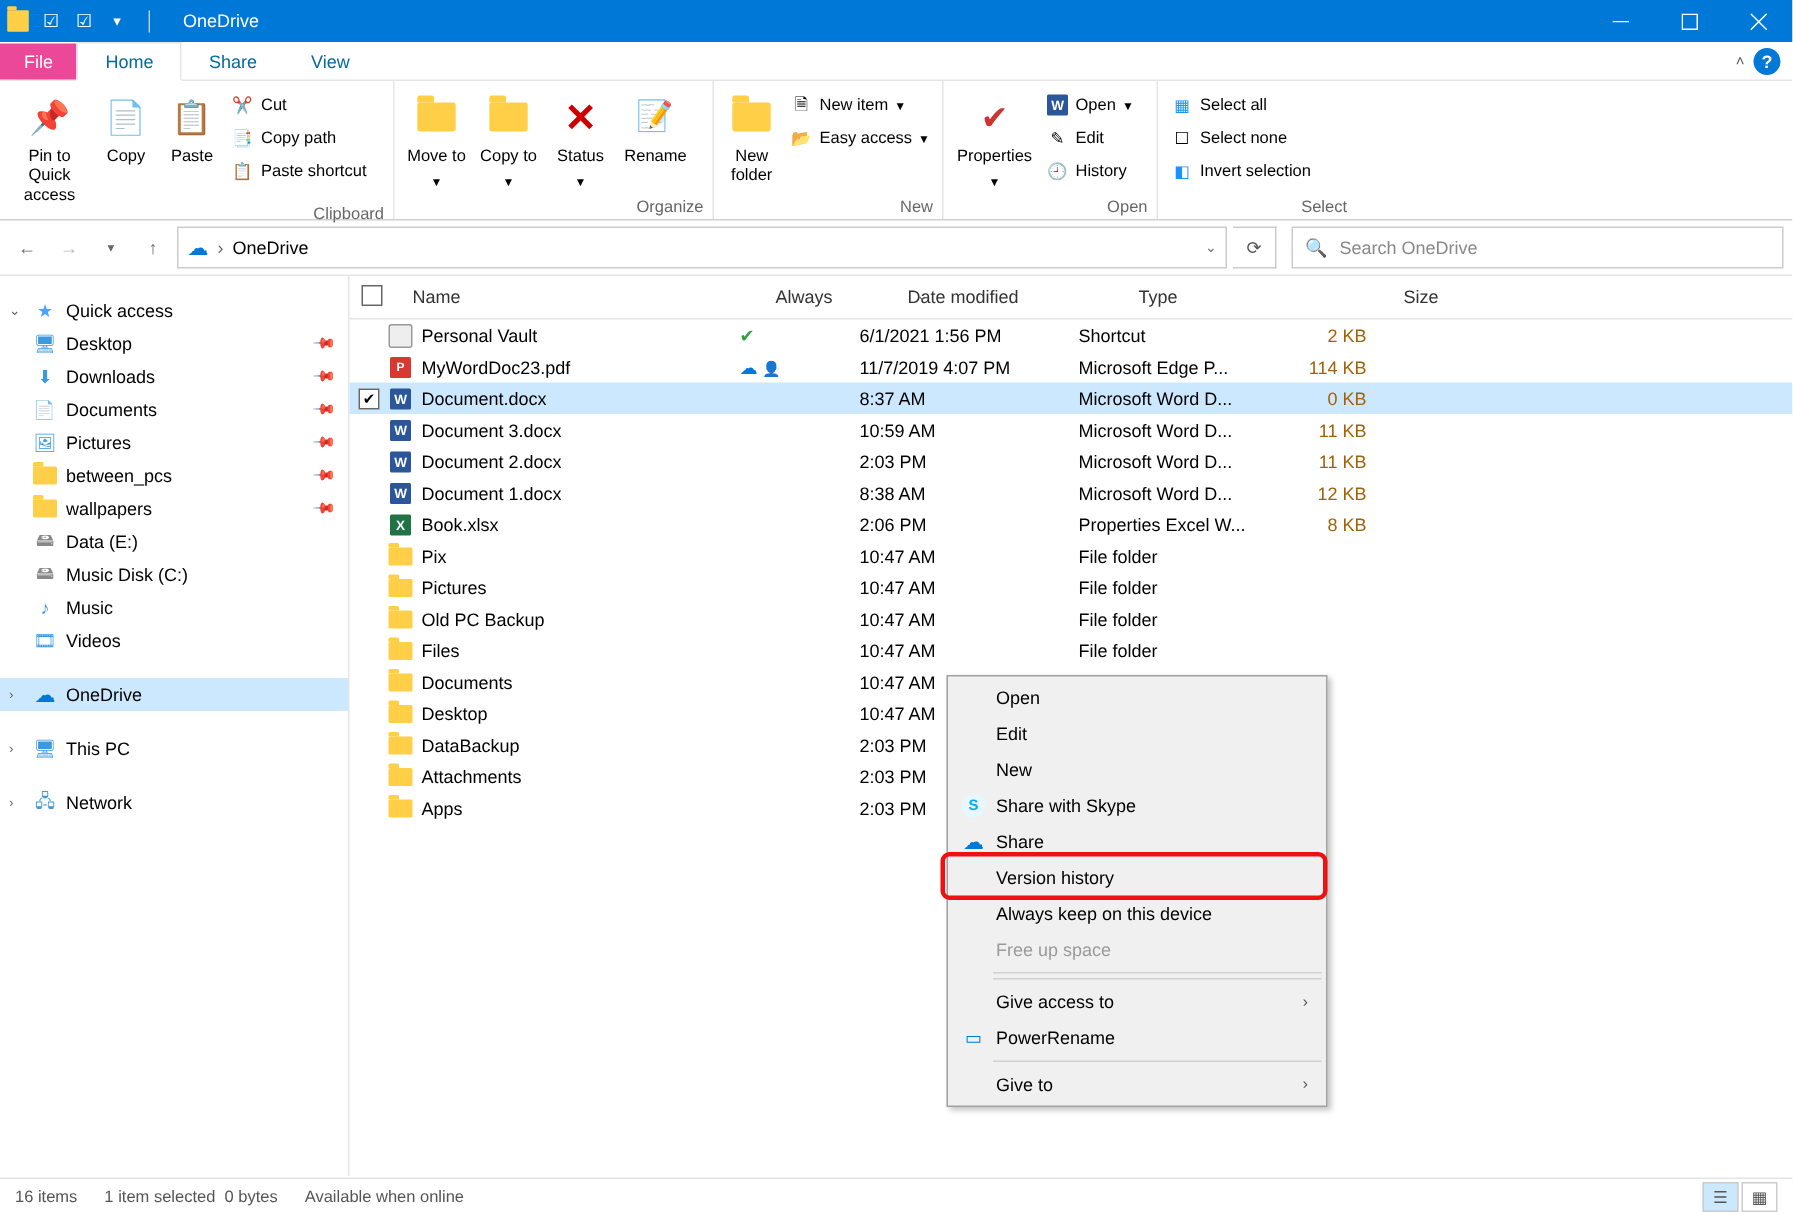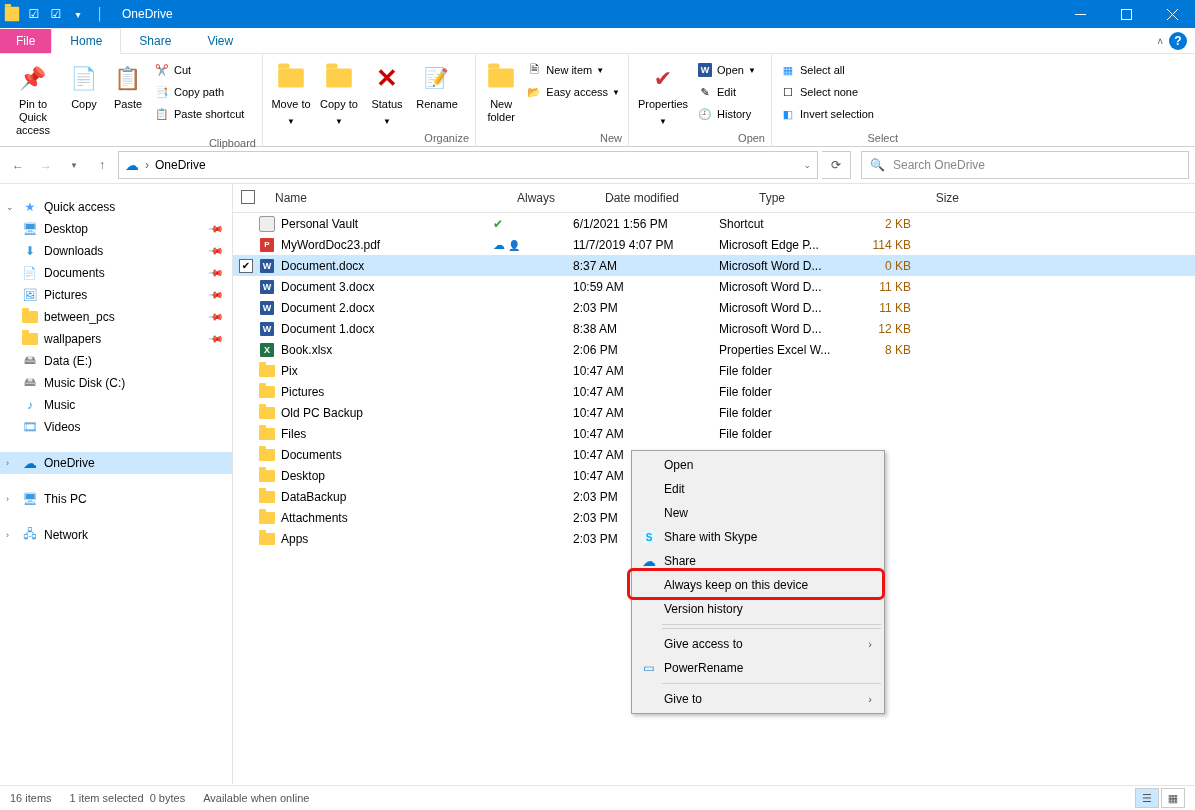--- a/index.html
+++ b/index.html
@@ -630,26 +630,31 @@
    </div>
         <div class="ctxitem">
      <span class="cic">
             <span class="cloud-ic">☁</span>
           </span>
      <span>Share</span>
 
    </div>
         <div class="ctxitem">
 
+     <span>Version history</span>
+
+   </div>
+        <div class="ctxitem">
+
      <span>Always keep on this device</span>
 
    </div>
-        <div class="ctxitem">
-
-     <span>Version history</span>
+        <div class="ctxitem disabled">
+
+     <span>Free up space</span>
 
    </div>
         <div class="ctxsep"></div>
         <div class="ctxsep"></div>
         <div class="ctxitem">
 
      <span>Give access to</span>
      <span class="sub">›</span>
    </div>
         <div class="ctxitem">

